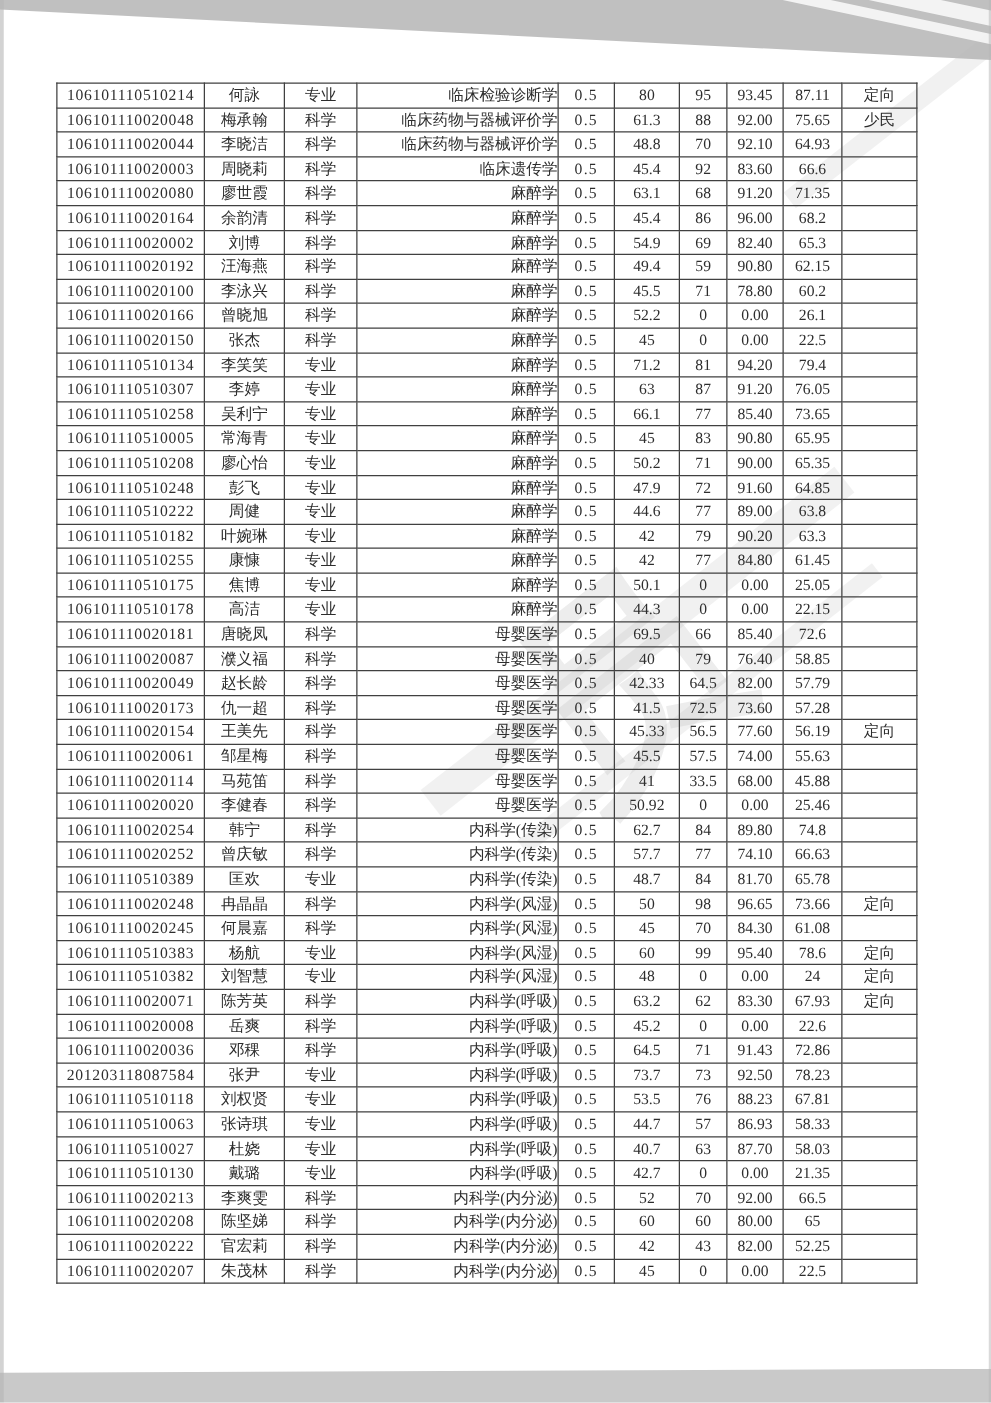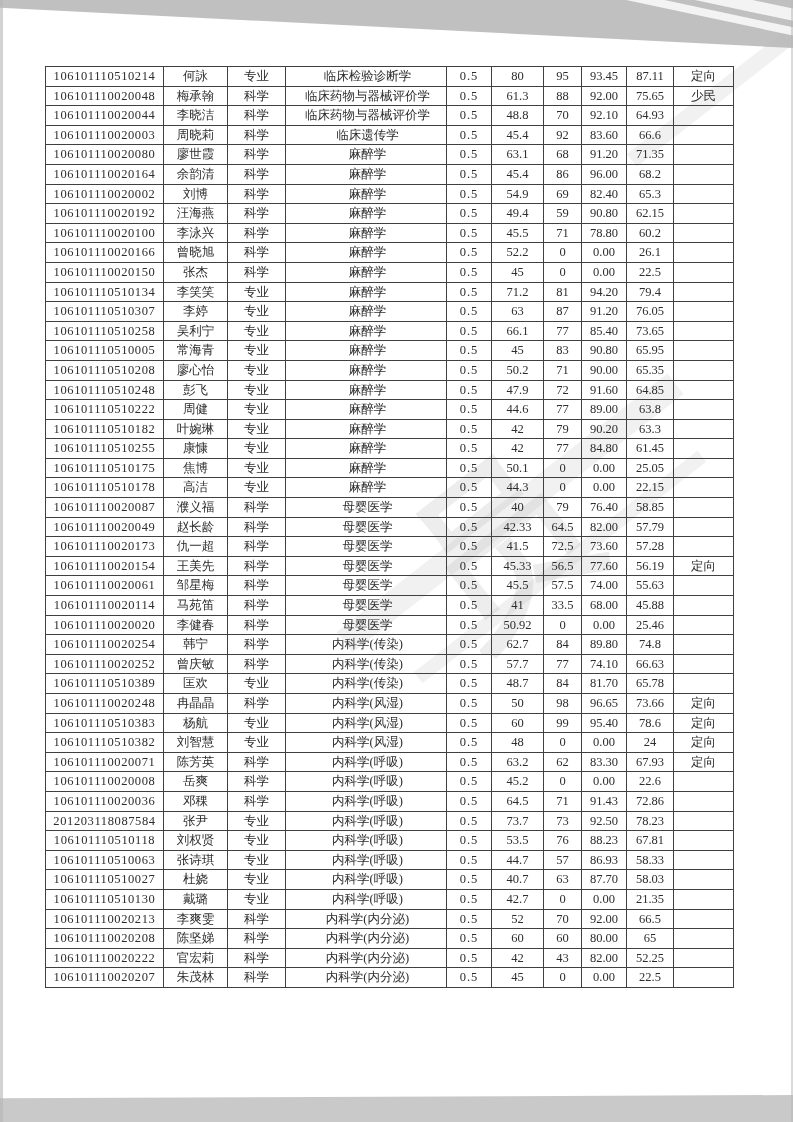--- a/index.html
+++ b/index.html
@@ -46,21 +46,21 @@
   
   .table-wrap{position:absolute;left:45px;top:66px;width:688px;}
   table{border-collapse:collapse;table-layout:fixed;width:688px;border:1.5px solid var(--border);}
   td{
     border:1px solid var(--border);
     height:18.6px;line-height:18.6px;padding:0;
     font-size:12.5px;color:var(--text);
     text-align:center;white-space:nowrap;overflow:hidden;
   }
   td.col-0{letter-spacing:.6px;}
-  td.col-3{text-align:center;padding-left:3px;}
+  td.col-3{text-align:right;padding-left:3px;}
   td.col-4{letter-spacing:1px;}
 </style>
 </head>
 <body>
 
 <div class="paper"></div>
 
 <div class="wm-bar b1"></div>
 <div class="wm-bar b2"></div>
 <div class="wm-bar b3"></div>
@@ -339,20 +339,32 @@
           <td class="col-2">专业</td>
           <td class="col-3">麻醉学</td>
           <td class="col-4">0.5</td>
           <td class="col-5">44.3</td>
           <td class="col-6">0</td>
           <td class="col-7">0.00</td>
           <td class="col-8">22.15</td>
           <td class="col-9"></td>
         </tr>
         <tr>
+          <td class="col-0">106101110020181</td>
+          <td class="col-1">唐晓凤</td>
+          <td class="col-2">科学</td>
+          <td class="col-3">母婴医学</td>
+          <td class="col-4">0.5</td>
+          <td class="col-5">69.5</td>
+          <td class="col-6">66</td>
+          <td class="col-7">85.40</td>
+          <td class="col-8">72.6</td>
+          <td class="col-9"></td>
+        </tr>
+        <tr>
           <td class="col-0">106101110020087</td>
           <td class="col-1">濮义福</td>
           <td class="col-2">科学</td>
           <td class="col-3">母婴医学</td>
           <td class="col-4">0.5</td>
           <td class="col-5">40</td>
           <td class="col-6">79</td>
           <td class="col-7">76.40</td>
           <td class="col-8">58.85</td>
           <td class="col-9"></td>
@@ -469,20 +481,32 @@
           <td class="col-0">106101110020248</td>
           <td class="col-1">冉晶晶</td>
           <td class="col-2">科学</td>
           <td class="col-3">内科学(风湿)</td>
           <td class="col-4">0.5</td>
           <td class="col-5">50</td>
           <td class="col-6">98</td>
           <td class="col-7">96.65</td>
           <td class="col-8">73.66</td>
           <td class="col-9">定向</td>
+        </tr>
+        <tr>
+          <td class="col-0">106101110020245</td>
+          <td class="col-1">何晨嘉</td>
+          <td class="col-2">科学</td>
+          <td class="col-3">内科学(风湿)</td>
+          <td class="col-4">0.5</td>
+          <td class="col-5">45</td>
+          <td class="col-6">70</td>
+          <td class="col-7">84.30</td>
+          <td class="col-8">61.08</td>
+          <td class="col-9"></td>
         </tr>
         <tr>
           <td class="col-0">106101110510383</td>
           <td class="col-1">杨航</td>
           <td class="col-2">专业</td>
           <td class="col-3">内科学(风湿)</td>
           <td class="col-4">0.5</td>
           <td class="col-5">60</td>
           <td class="col-6">99</td>
           <td class="col-7">95.40</td>

